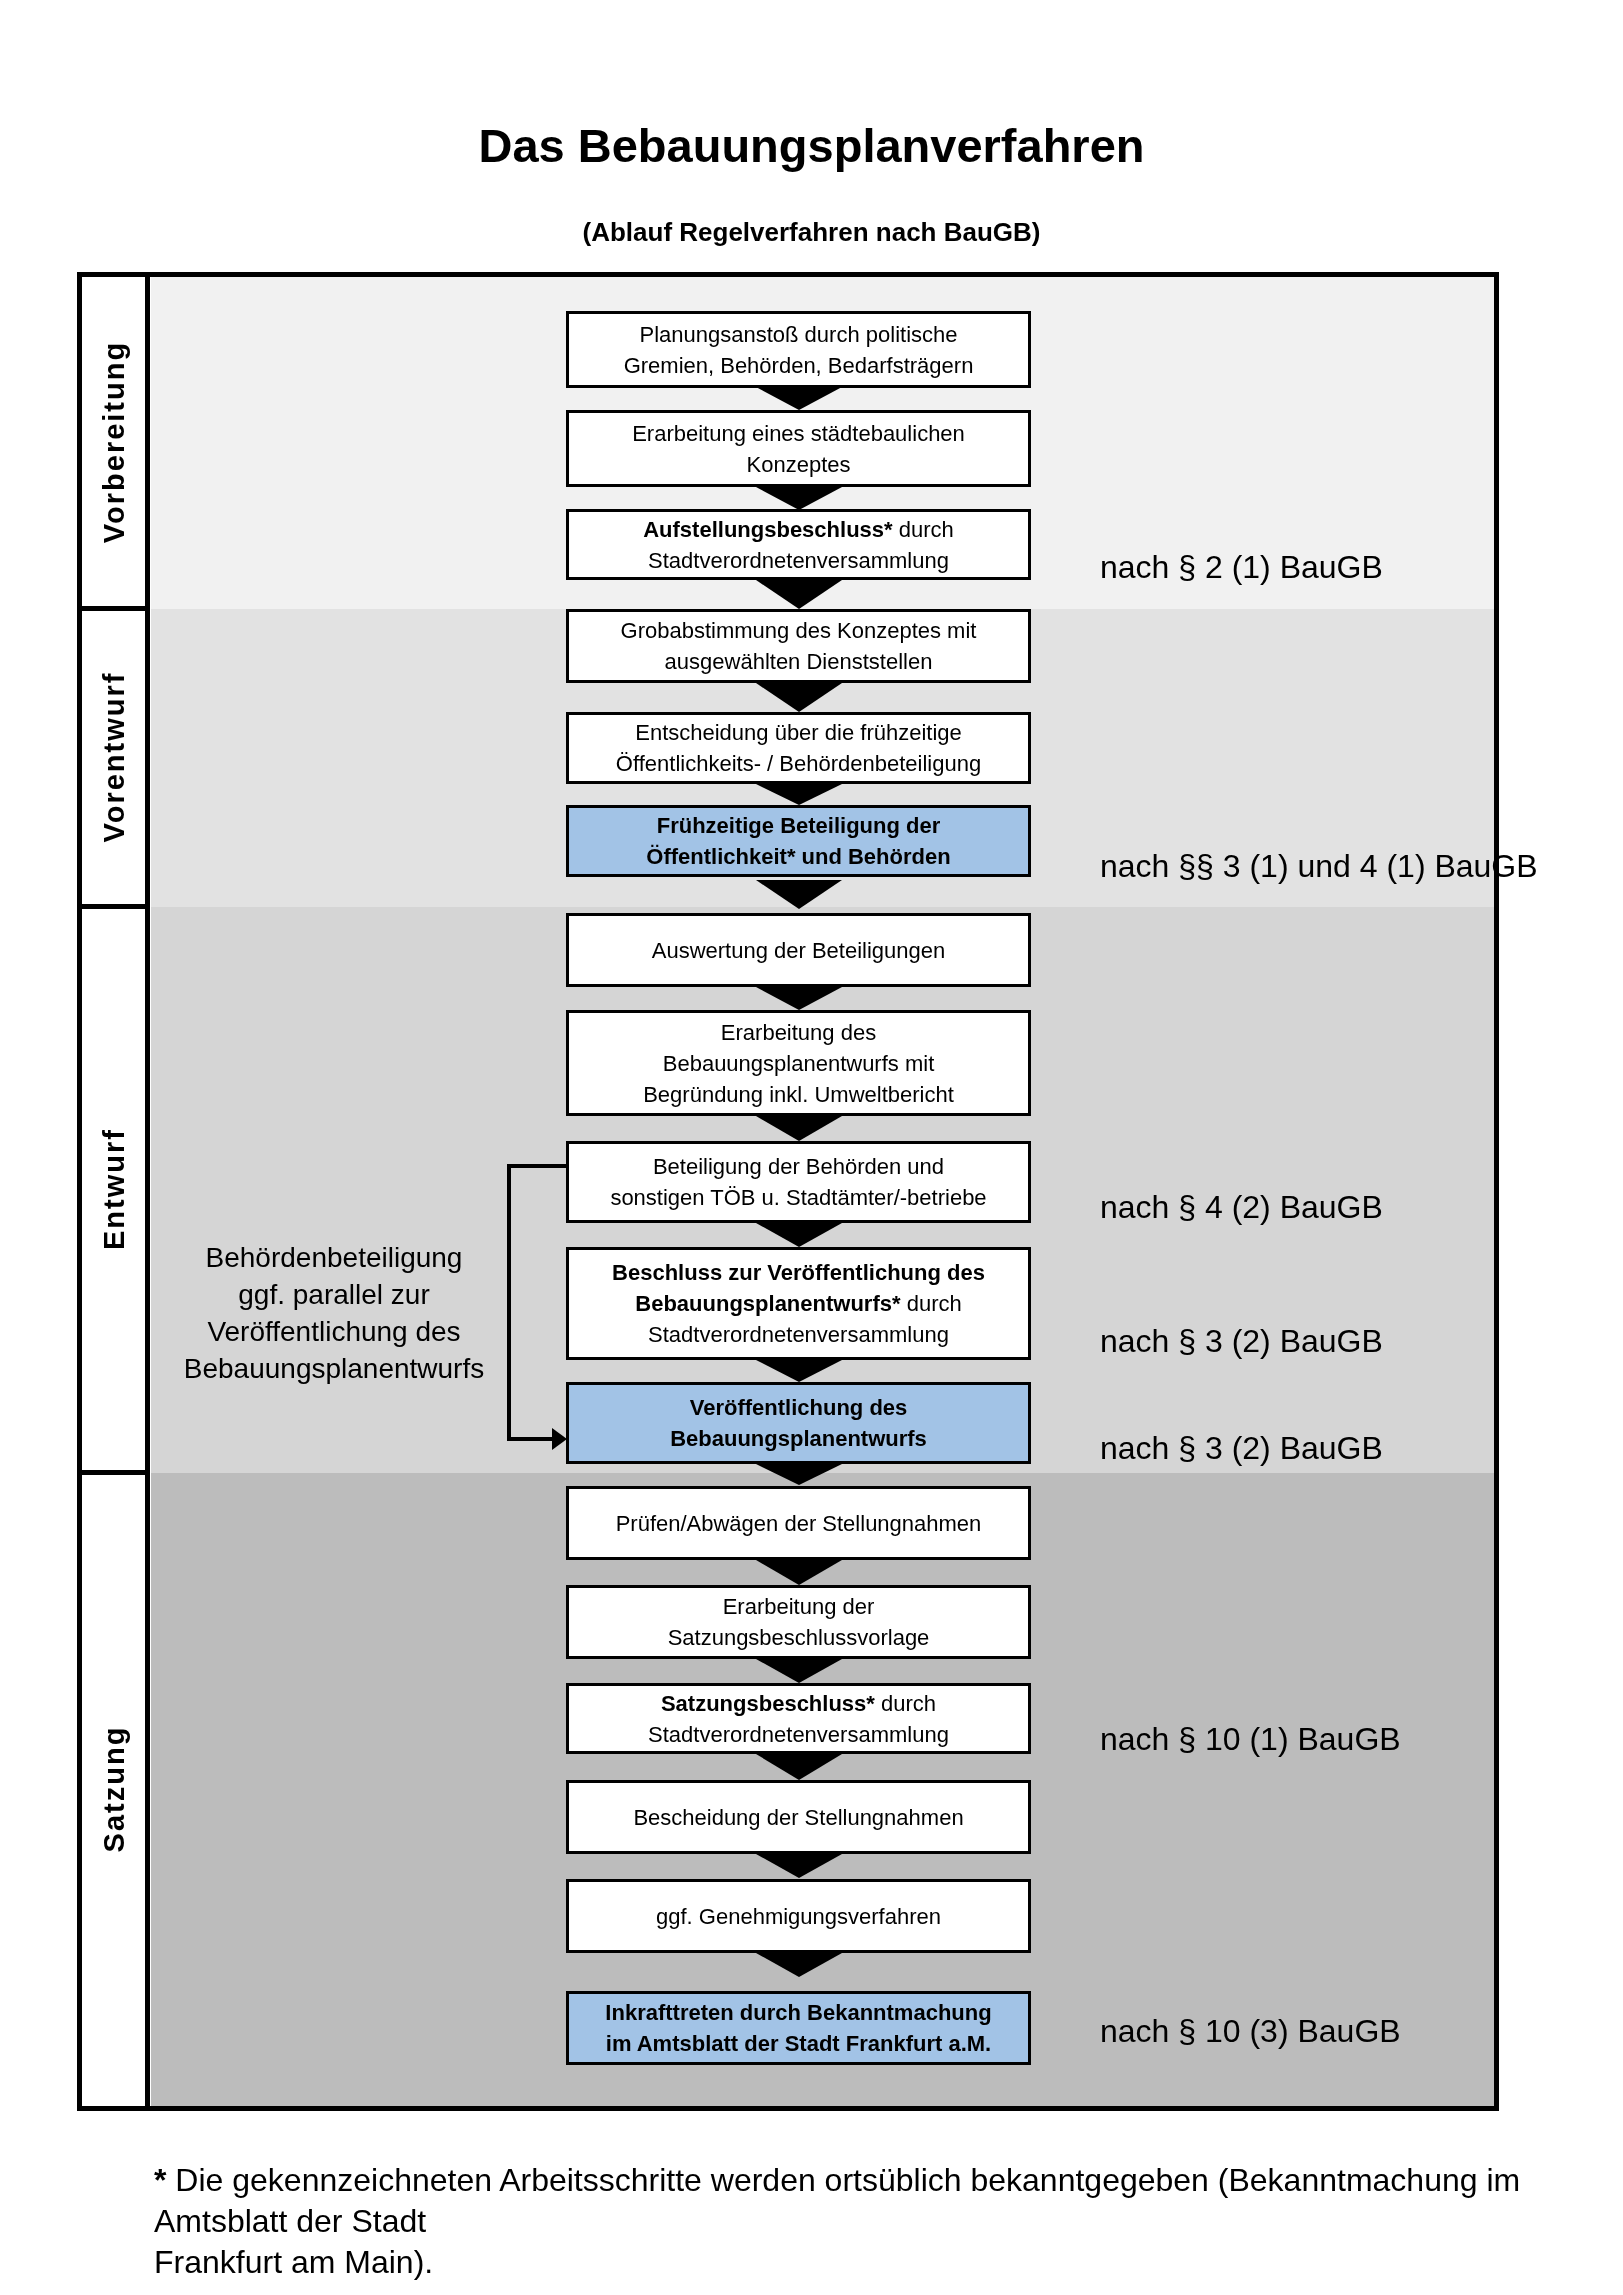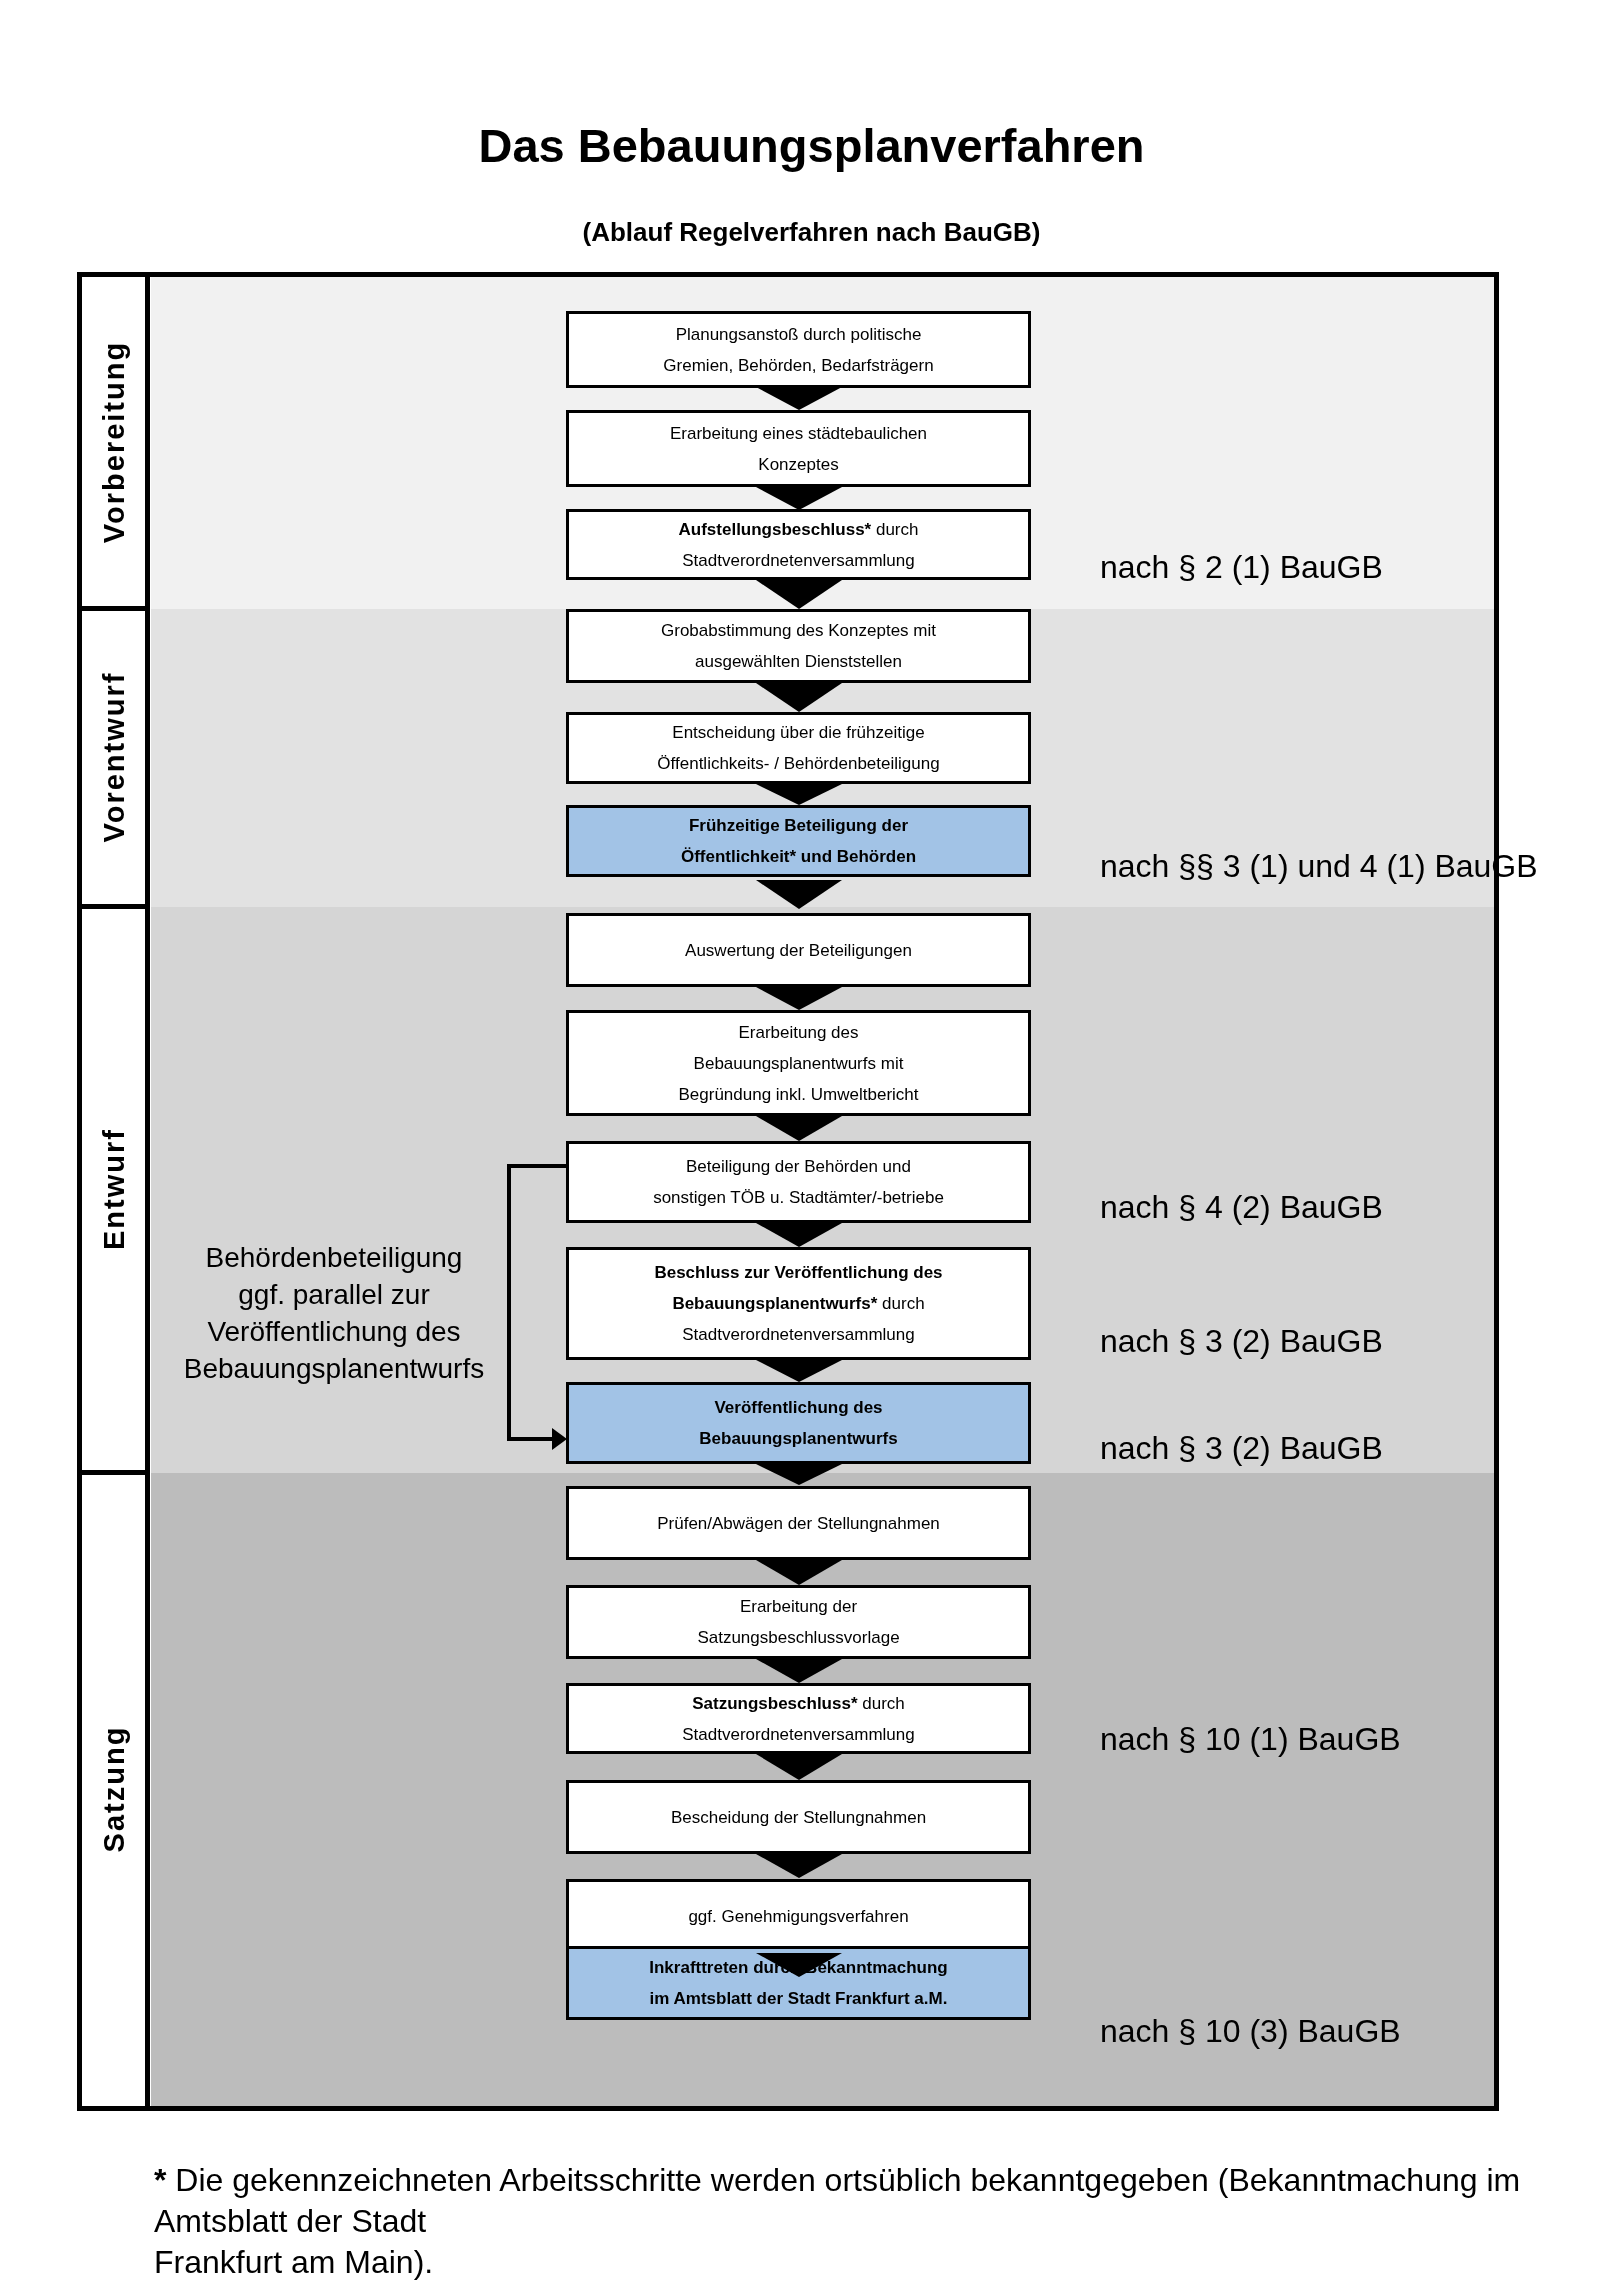--- a/index.html
+++ b/index.html
@@ -13,21 +13,21 @@
   .label-col{position:absolute;left:82px;top:277px;width:68px;height:1829px;
              background:#ffffff;border-right:5.2px solid #000;box-sizing:border-box;}
   .label-divider{position:absolute;left:82px;width:63px;height:5.2px;background:#000;}
   .frame{position:absolute;left:77px;top:272px;width:1422px;height:1839px;
          border:5.2px solid #000;box-sizing:border-box;pointer-events:none;}
   .phase-label{position:absolute;left:114px;transform:translate(-50%,-50%) rotate(-90deg);
                font-size:29px;font-weight:bold;letter-spacing:2px;white-space:nowrap;}
   .flow-box{position:absolute;left:566px;width:465px;background:#fff;
             border:3.3px solid #000;box-sizing:border-box;display:flex;
             flex-direction:column;justify-content:center;align-items:center;
-            text-align:center;font-size:17px;line-height:31px;}
+            text-align:center;font-size:22px;line-height:31px;}
   .flow-box.highlight{background:var(--highlight,#a2c3e6);font-weight:bold;}
   .b{font-weight:bold;}
   .arrow{position:absolute;left:756px;width:0;height:0;
          border-left:43px solid transparent;border-right:43px solid transparent;}
   .annotation{position:absolute;left:1100px;font-size:32px;white-space:nowrap;}
   .side-note{position:absolute;left:177px;top:1239px;width:314px;text-align:center;
              font-size:28px;line-height:37px;}
   .conn{position:absolute;background:#000;}
   .conn-head{position:absolute;width:0;height:0;border-top:11px solid transparent;
              border-bottom:11px solid transparent;border-left:15.7px solid #000;}
@@ -114,21 +114,21 @@
       <div class="flow-box" style="top: 1683px; height: 71px;">
         <div><span class="b">Satzungsbeschluss*</span><span> durch</span></div>
         <div><span>Stadtverordnetenversammlung</span></div>
       </div>
       <div class="flow-box" style="top: 1780px; height: 74px;">
         <div><span>Bescheidung der Stellungnahmen</span></div>
       </div>
       <div class="flow-box" style="top: 1879px; height: 74px;">
         <div><span>ggf. Genehmigungsverfahren</span></div>
       </div>
-      <div class="flow-box highlight" style="top: 1946px; height: 74px;">
+      <div class="flow-box highlight" style="top: 1991px; height: 74px;">
         <div><span class="b">Inkrafttreten</span><span> durch Bekanntmachung</span></div>
         <div><span>im Amtsblatt der Stadt Frankfurt a.M.</span></div>
       </div>
       <div class="arrow" style="top: 387px; border-top: 23.6px solid rgb(0, 0, 0);"></div>
       <div class="arrow" style="top: 487px; border-top: 23px solid rgb(0, 0, 0);"></div>
       <div class="arrow" style="top: 580px; border-top: 29px solid rgb(0, 0, 0);"></div>
       <div class="arrow" style="top: 683px; border-top: 29.5px solid rgb(0, 0, 0);"></div>
       <div class="arrow" style="top: 784px; border-top: 21.6px solid rgb(0, 0, 0);"></div>
       <div class="arrow" style="top: 880px; border-top: 29.5px solid rgb(0, 0, 0);"></div>
       <div class="arrow" style="top: 987px; border-top: 23.6px solid rgb(0, 0, 0);"></div>

